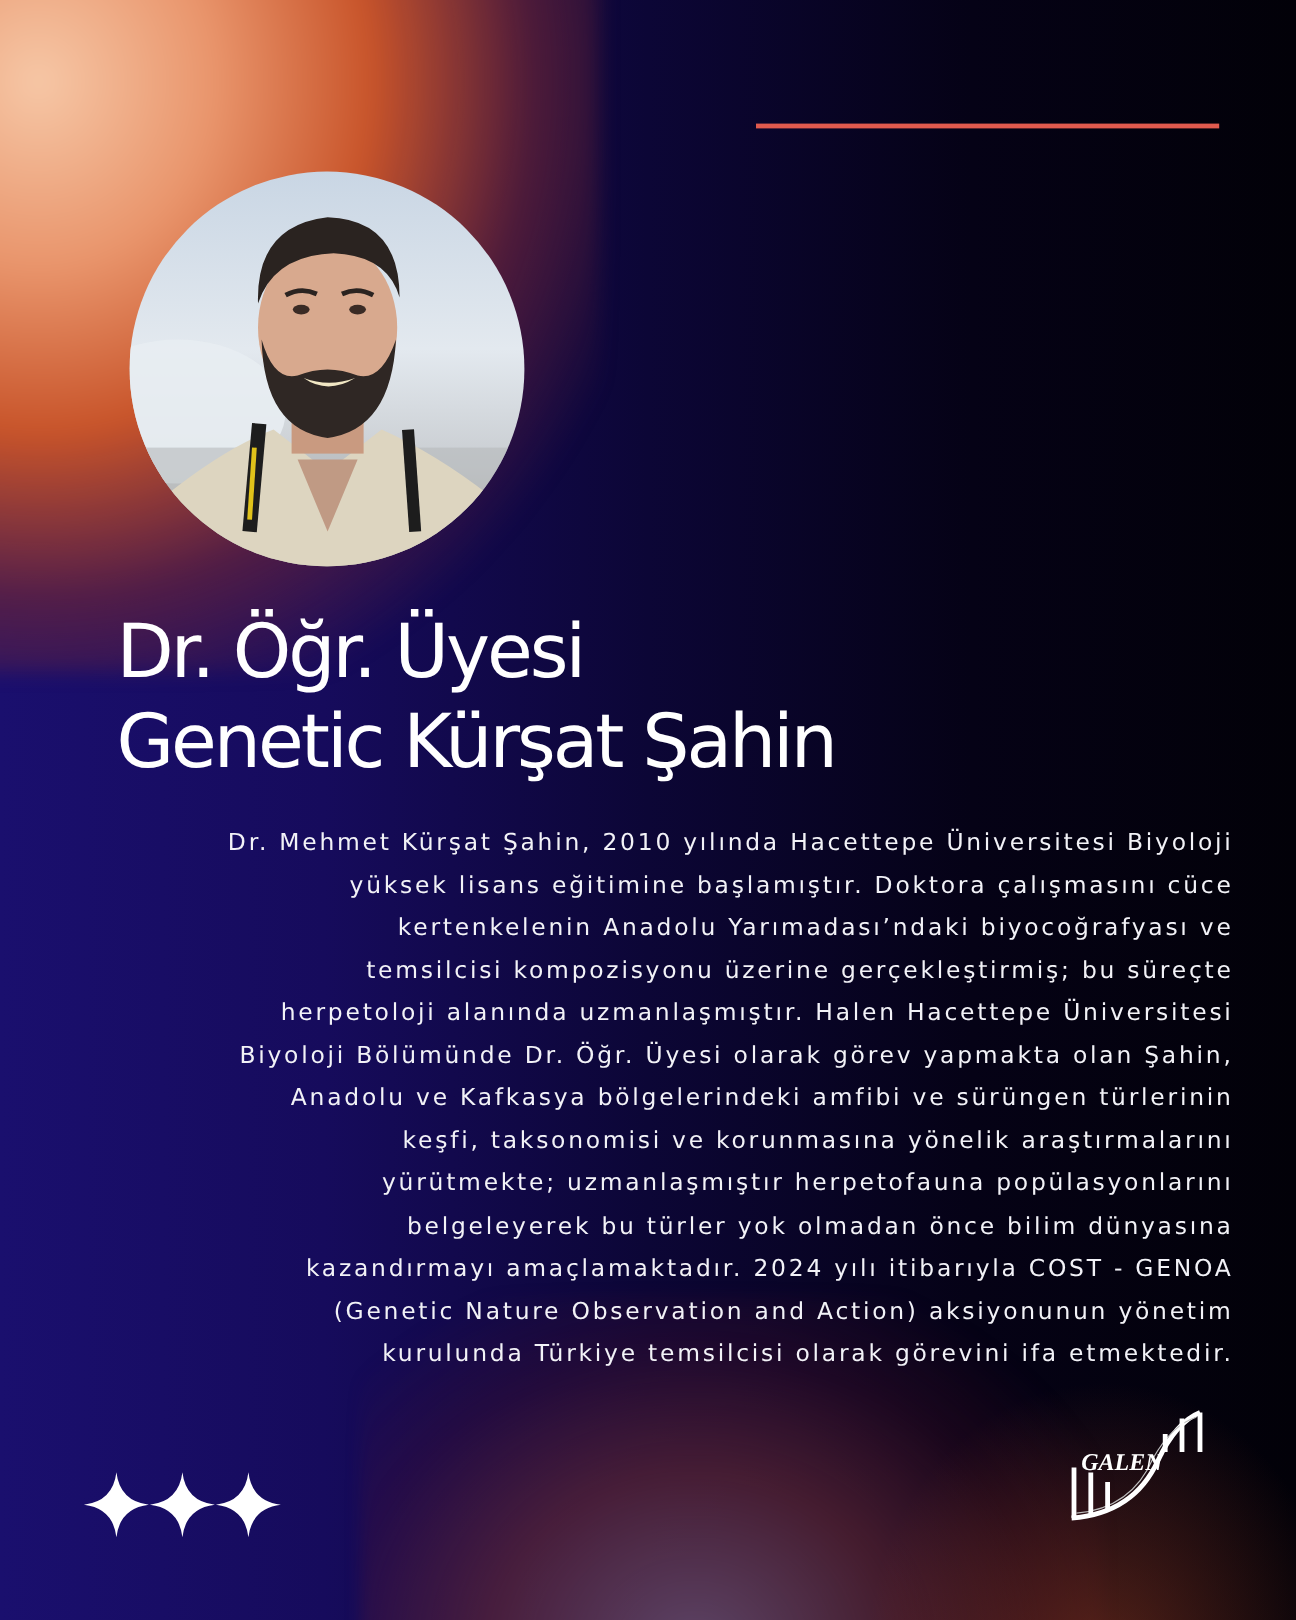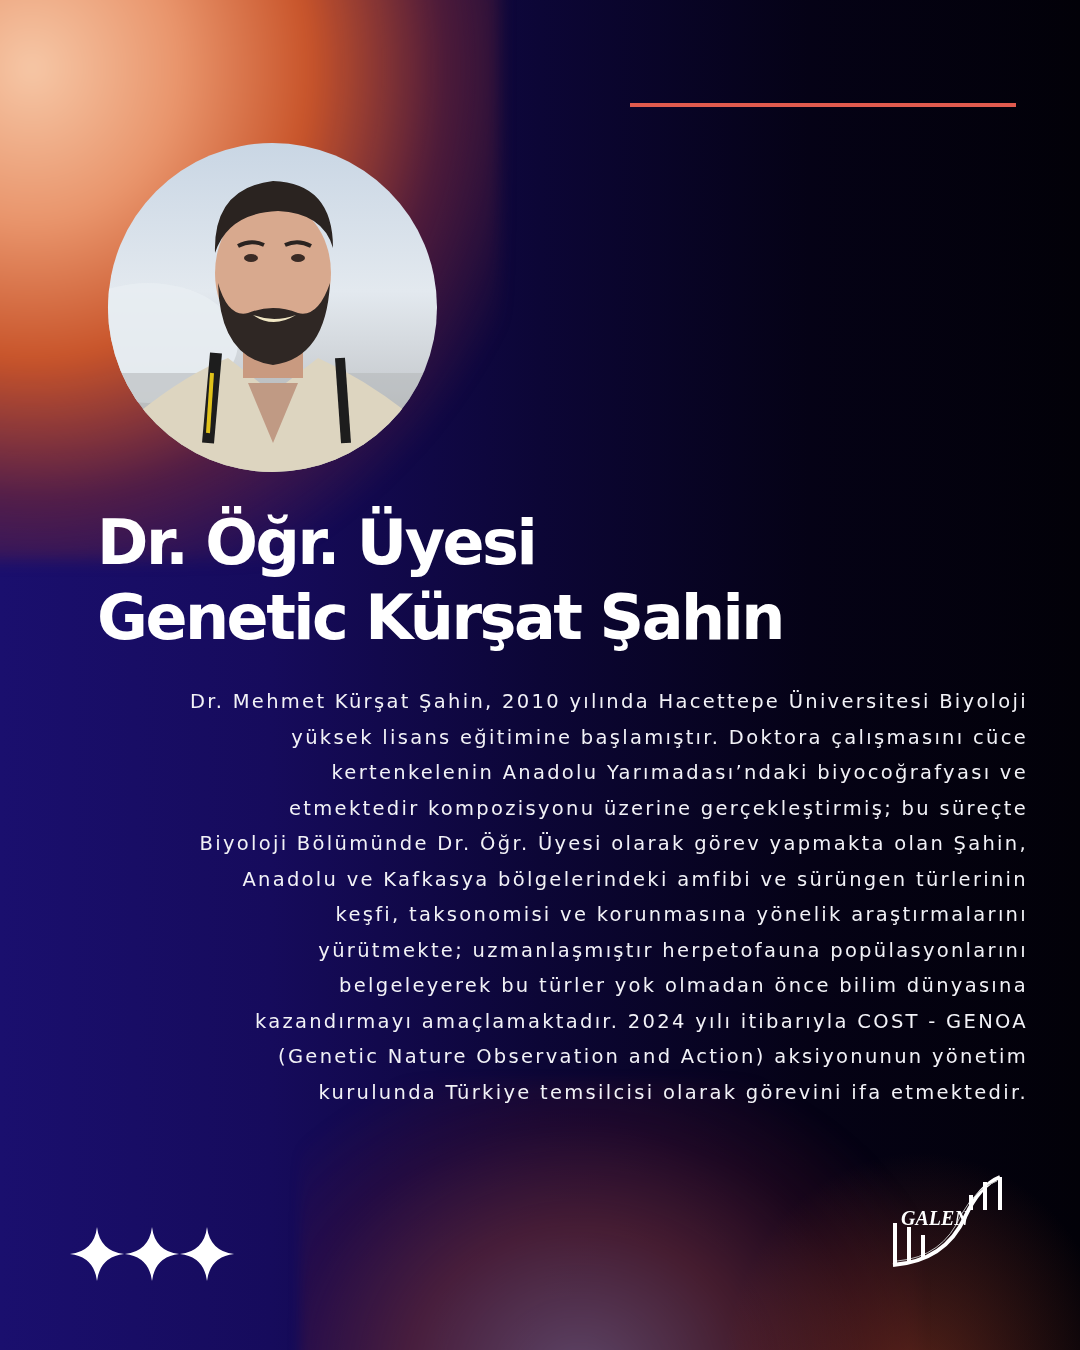--- a/index.html
+++ b/index.html
@@ -32,21 +32,21 @@
     position: absolute; left: 630px; top: 103px; width: 386px; height: 4px;
   }
   .avatar {
     position: absolute; left: 108px; top: 143px; width: 329px; height: 329px;
     border-radius: 50%; overflow: hidden;
     background: linear-gradient(180deg, #c9d6e4 0%, #e3e9ef 45%, #c8ccd0 75%, #a9a596 100%);
   }
   .avatar svg { width: 100%; height: 100%; display: block; }
   .title {
     position: absolute; left: 97px; top: 505px;
-    font-family: "DejaVu Sans", sans-serif; font-weight: 700;
+    font-family: "DejaVu Sans", sans-serif; font-weight: 400;
     font-size: 62px; line-height: 75px; letter-spacing: -2.5px;
     color: #ffffff;
   }
   .title div { white-space: nowrap; }
   .bio {
     position: absolute; left: 108px; top: 684px; width: 920px;
     font-family: "DejaVu Sans", sans-serif;
     font-size: 19.5px; line-height: 35.5px; letter-spacing: 2.3px;
     color: #f2f2f7;
     text-align: right;
@@ -106,21 +106,22 @@
 
 <div class="title">
   <div>Dr. Öğr. Üyesi</div>
   <div>Genetic Kürşat Şahin</div>
 </div>
 
 <div class="bio" id="bio">
     <div>Dr. Mehmet Kürşat Şahin, 2010 yılında Hacettepe Üniversitesi Biyoloji</div>
     <div>yüksek lisans eğitimine başlamıştır. Doktora çalışmasını cüce</div>
     <div>kertenkelenin Anadolu Yarımadası’ndaki biyocoğrafyası ve</div>
-    <div>etmektedir kompozisyonu üzerine gerçekleştirmiş; bu süreçte</div>
+    <div>temsilcisi kompozisyonu üzerine gerçekleştirmiş; bu süreçte</div>
+    <div>herpetoloji alanında uzmanlaşmıştır. Halen Hacettepe Üniversitesi</div>
     <div>Biyoloji Bölümünde Dr. Öğr. Üyesi olarak görev yapmakta olan Şahin,</div>
     <div>Anadolu ve Kafkasya bölgelerindeki amfibi ve sürüngen türlerinin</div>
     <div>keşfi, taksonomisi ve korunmasına yönelik araştırmalarını</div>
     <div>yürütmekte; uzmanlaşmıştır herpetofauna popülasyonlarını</div>
     <div>belgeleyerek bu türler yok olmadan önce bilim dünyasına</div>
     <div>kazandırmayı amaçlamaktadır. 2024 yılı itibarıyla COST - GENOA</div>
     <div>(Genetic Nature Observation and Action) aksiyonunun yönetim</div>
     <div>kurulunda Türkiye temsilcisi olarak görevini ifa etmektedir.</div>
   </div>
 

